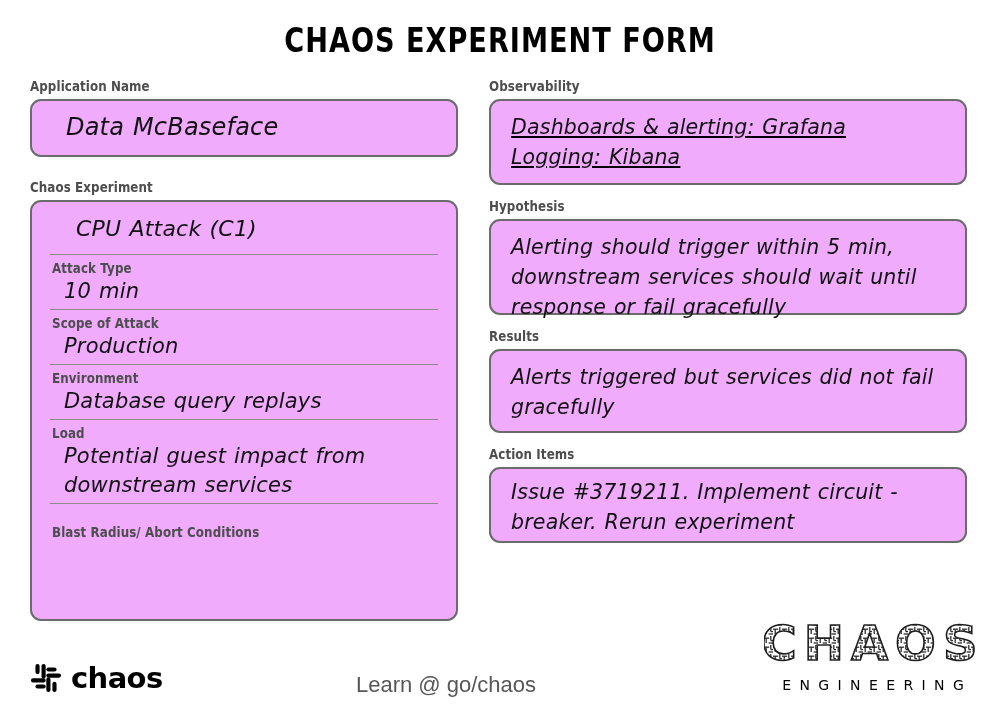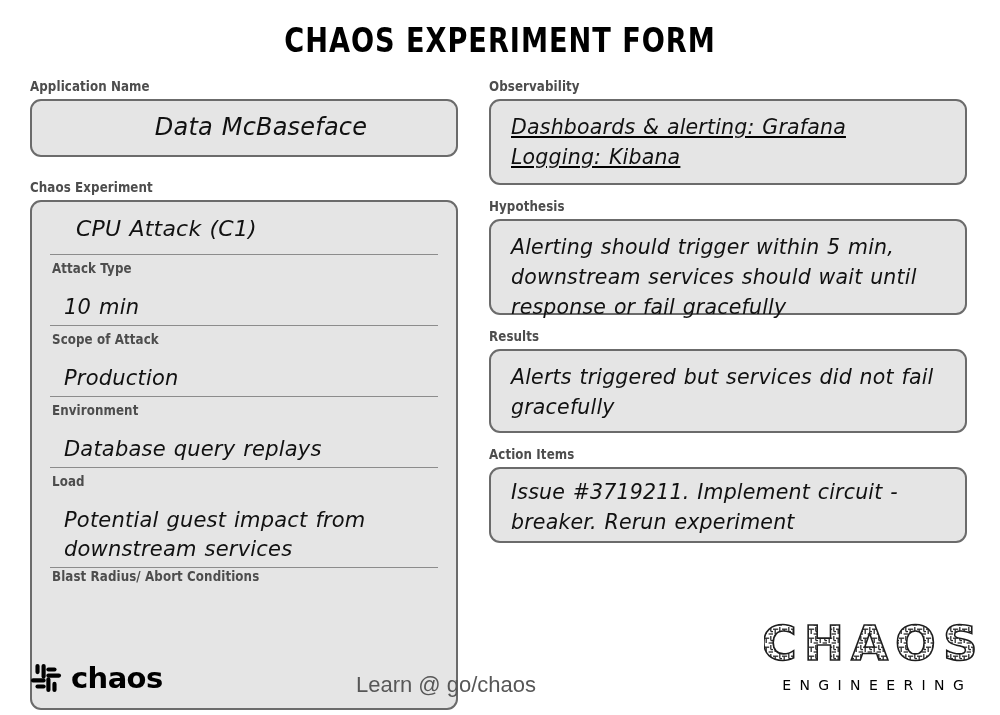--- a/index.html
+++ b/index.html
@@ -60,22 +60,21 @@
   }
 
   .section-label {
     margin-bottom: 5px;
   }
 
   
   .box {
     border: 2px solid #6b6b6b;
     border-radius: 11px;
-    background: #e5e5e5;
-    justify-content: center;
+    background: #f0abfc;
   }
 
   
   .hand {
     font-family: "DejaVu Sans", sans-serif;
     font-style: italic;
     font-size: 21px;
     line-height: 1.38;
     color: #111111;
     letter-spacing: 0.2px;
@@ -87,42 +86,42 @@
     height: 58px;
     display: flex;
     align-items: center;
     padding-left: 34px;
     margin-bottom: 22px;
   }
   .app-name-box .hand { font-size: 24px; }
 
   
   .experiment-box {
-    height: 510px;
+    height: 421px;
     padding: 0 18px;
     overflow: hidden;
   }
   .exp-first {
     padding: 12px 0 10px 26px;
   }
   .exp-first .hand { font-size: 22px; }
 
   .exp-row {
     border-top: 1.6px solid #8c8c8c;
     padding-top: 5px;
     padding-bottom: 3px;
   }
   .exp-row .field-label { margin-left: 2px; }
   .exp-row .hand {
     margin-left: 14px;
-    margin-top: 17px;
+    margin-top: 1px;
   }
   .exp-row-last {
     border-top: 1.6px solid #8c8c8c;
-    padding-top: 0;
+    padding-top: 20px;
   }
   .exp-row-last .field-label { margin-left: 2px; }
 
   
   .r-block { margin-bottom: 13px; }
   .r-box { padding: 12px 20px 12px 20px; }
   .r-box .hand { font-size: 20.5px; line-height: 1.46; }
 
   .box-observability { height: 86px; text-decoration: underline; }
   .box-hypothesis    { height: 96px; }

